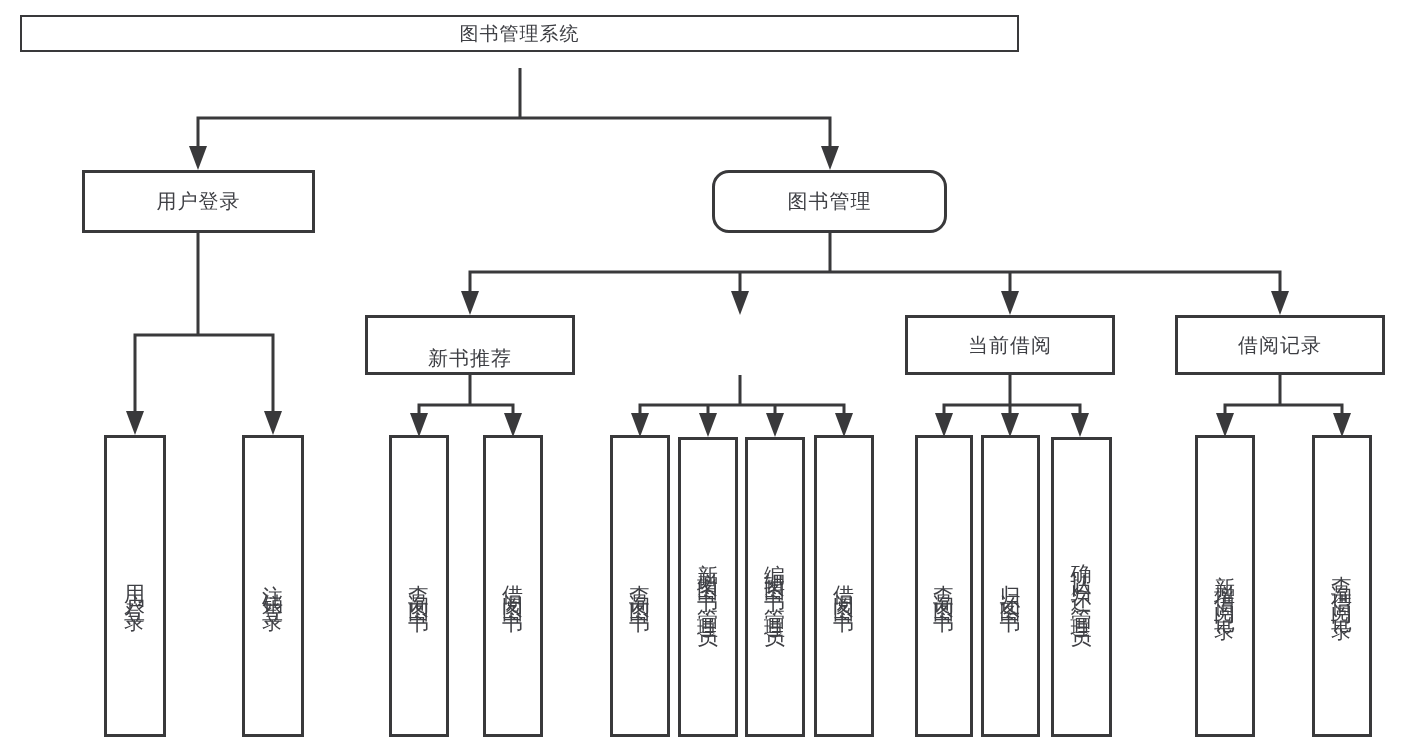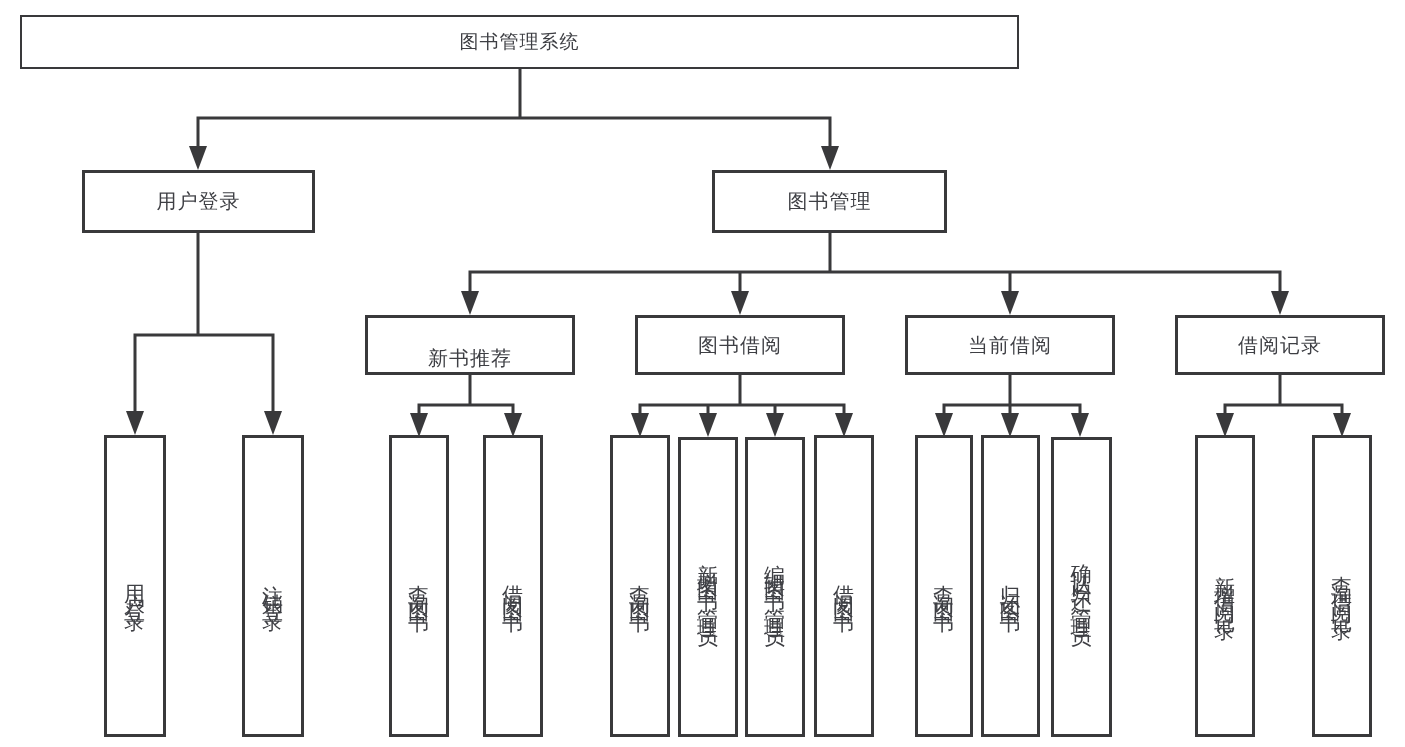--- a/index.html
+++ b/index.html
@@ -80,36 +80,33 @@
       <polygon points="766,413 784,413 775,437"></polygon>
       <polygon points="835,413 853,413 844,437"></polygon>
       <polygon points="935,413 953,413 944,437"></polygon>
       <polygon points="1001,413 1019,413 1010,437"></polygon>
       <polygon points="1071,413 1089,413 1080,437"></polygon>
       <polygon points="1216,413 1234,413 1225,437"></polygon>
       <polygon points="1333,413 1351,413 1342,437"></polygon>
     </g>
   </svg>
 
-  <div class="box root" style="left:20px; top:15px; width:999px; height:54px;">
+  <div class="box root" style="left:20px; top:15px; width:999px; height:37px;">
     <span class="h-label">图书管理系统</span>
   </div>
 
   <div class="box" style="left:82px; top:170px; width:233px; height:63px;">
     <span class="h-label">用户登录</span>
   </div>
-  <div class="box" style="left:712px; top:170px; width:235px; height:63px;">
+  <div class="box" style="left:712px; top:170px; width:235px; height:63px;border-radius:17px;">
     <span class="h-label">图书管理</span>
   </div>
 
   <div class="box" style="left:365px; top:315px; width:210px; height:60px;align-items:flex-end;">
     <span class="h-label">新书推荐</span>
-  </div>
-  <div class="box" style="left:635px; top:315px; width:210px; height:60px;">
-    <span class="h-label">图书借阅</span>
   </div>
   <div class="box" style="left:905px; top:315px; width:210px; height:60px;">
     <span class="h-label">当前借阅</span>
   </div>
   <div class="box" style="left:1175px; top:315px; width:210px; height:60px;">
     <span class="h-label">借阅记录</span>
   </div>
 
   <div class="box leaf" style="left:104px; top:435px; width:62px; height:302px;">
     <span class="v-label">用户登录</span>

